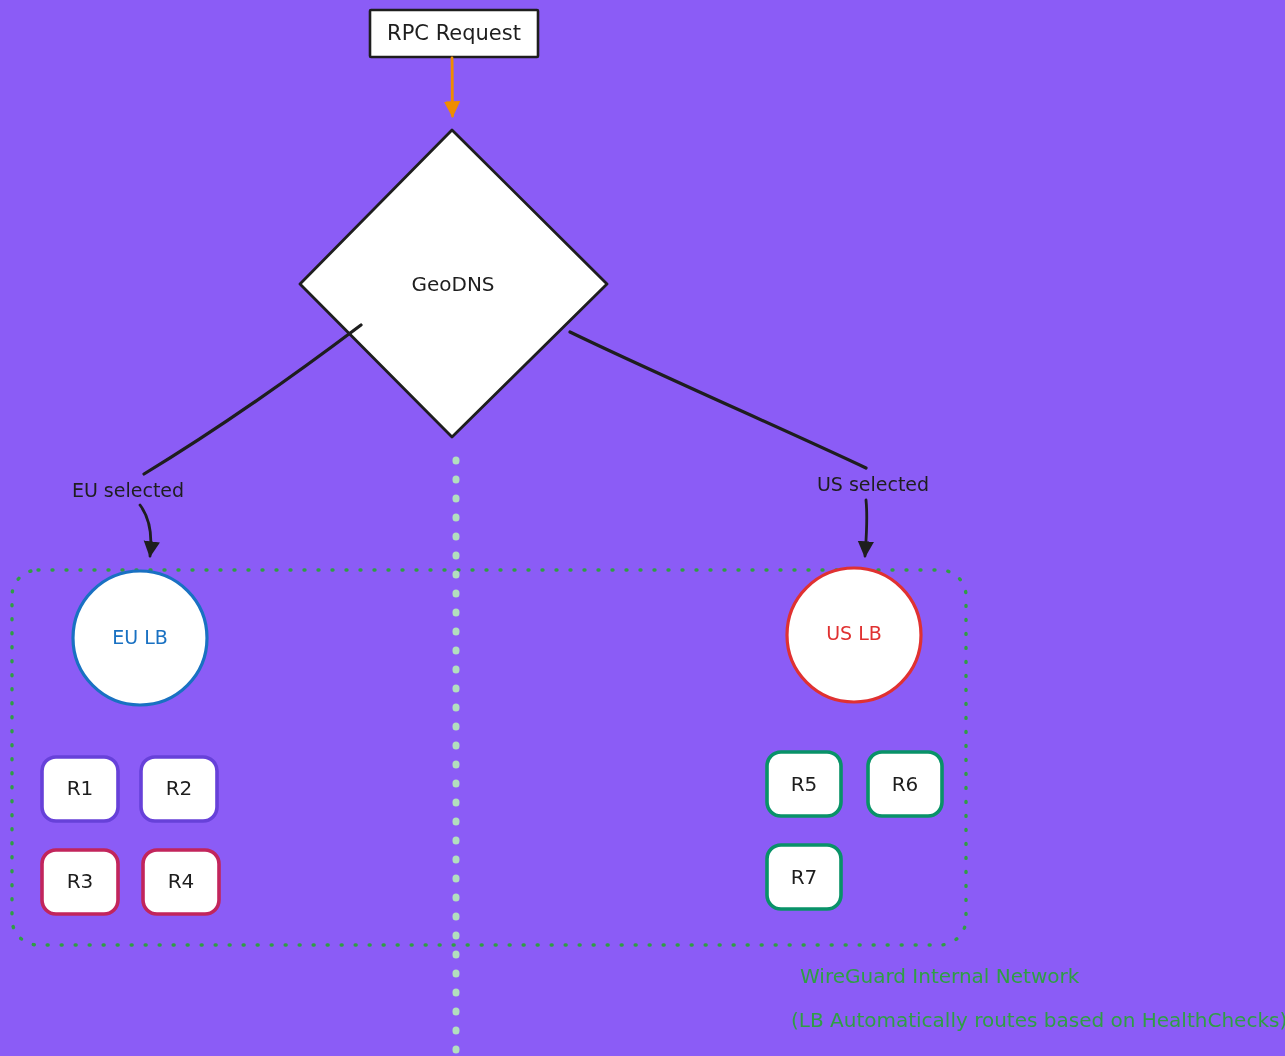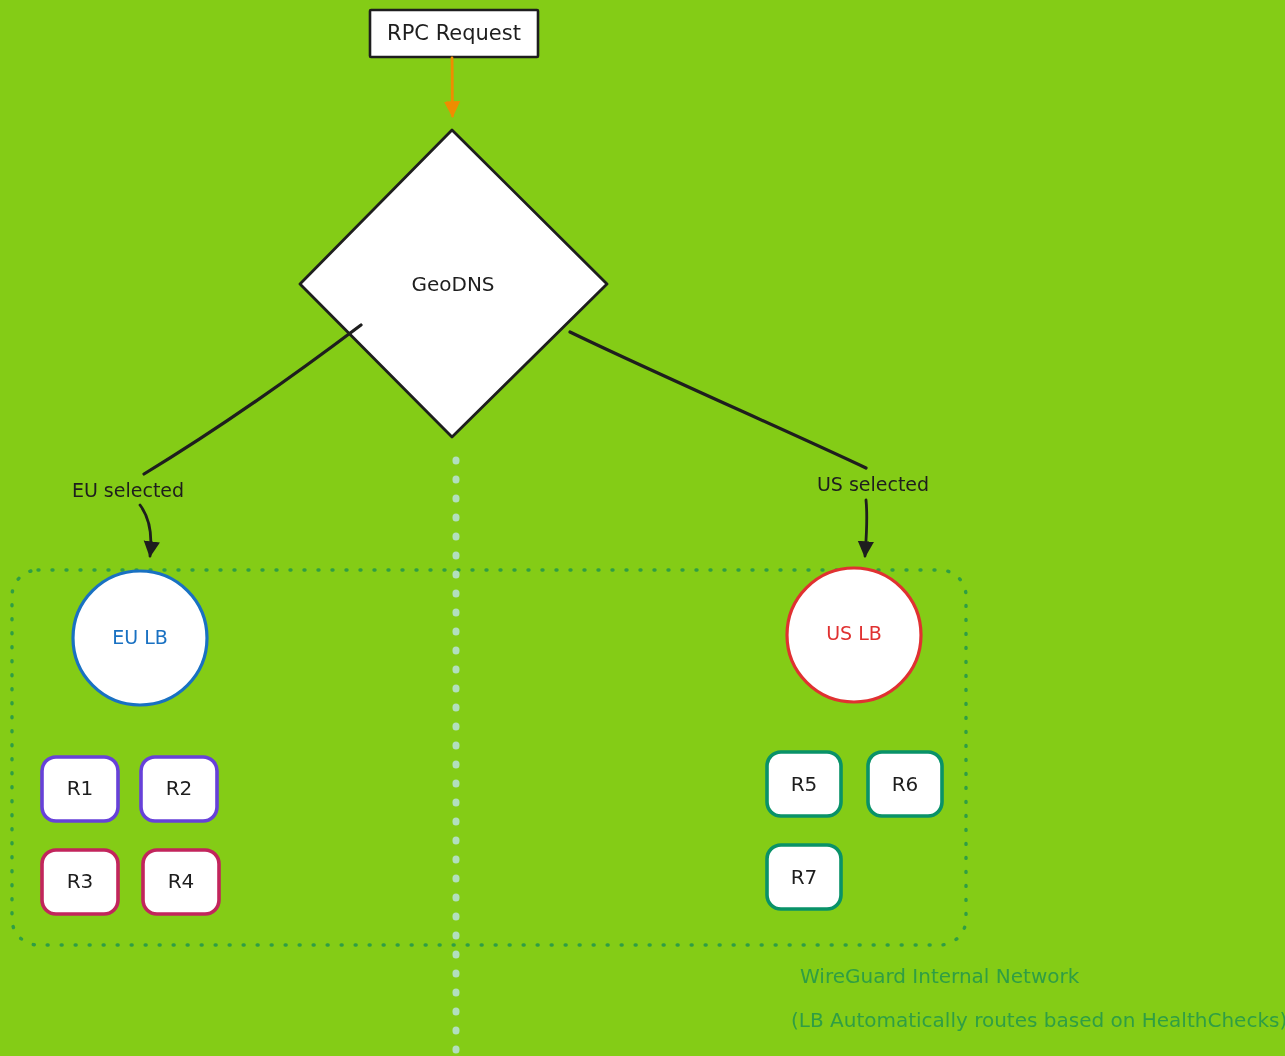--- a/index.html
+++ b/index.html
@@ -8,21 +8,21 @@
     padding: 0;
     background: #ffffff;
   }
   body {
     font-family: "DejaVu Sans", sans-serif;
   }
   #canvas-root {
     position: relative;
     width: 1285px;
     height: 1056px;
-    background: #84cc16;
+    background: #8b5cf6;
     overflow: hidden;
   }
   #diagram-svg {
     position: absolute;
     top: 0;
     left: 0;
     width: 1285px;
     height: 1056px;
   }
   .hand-text {

